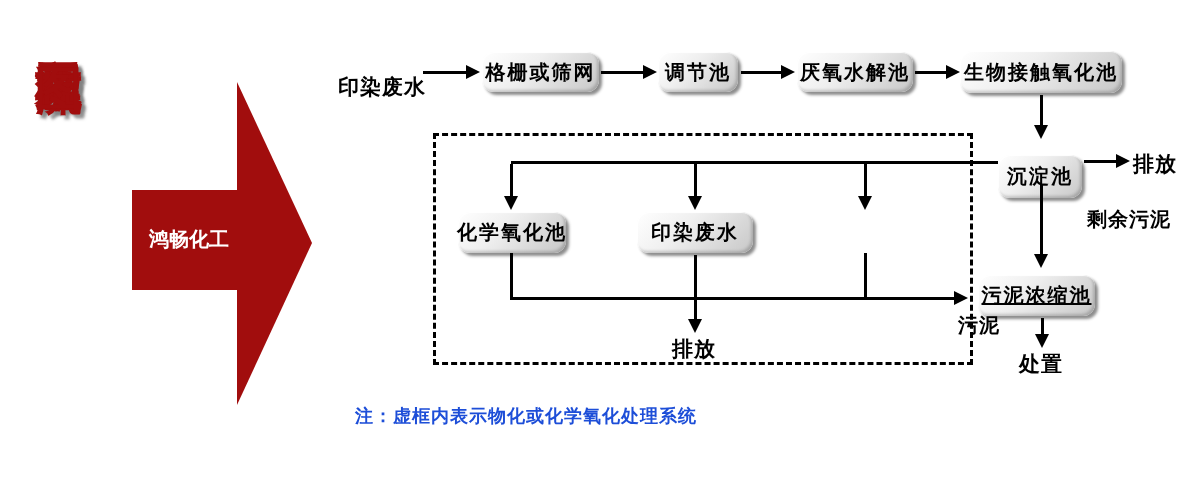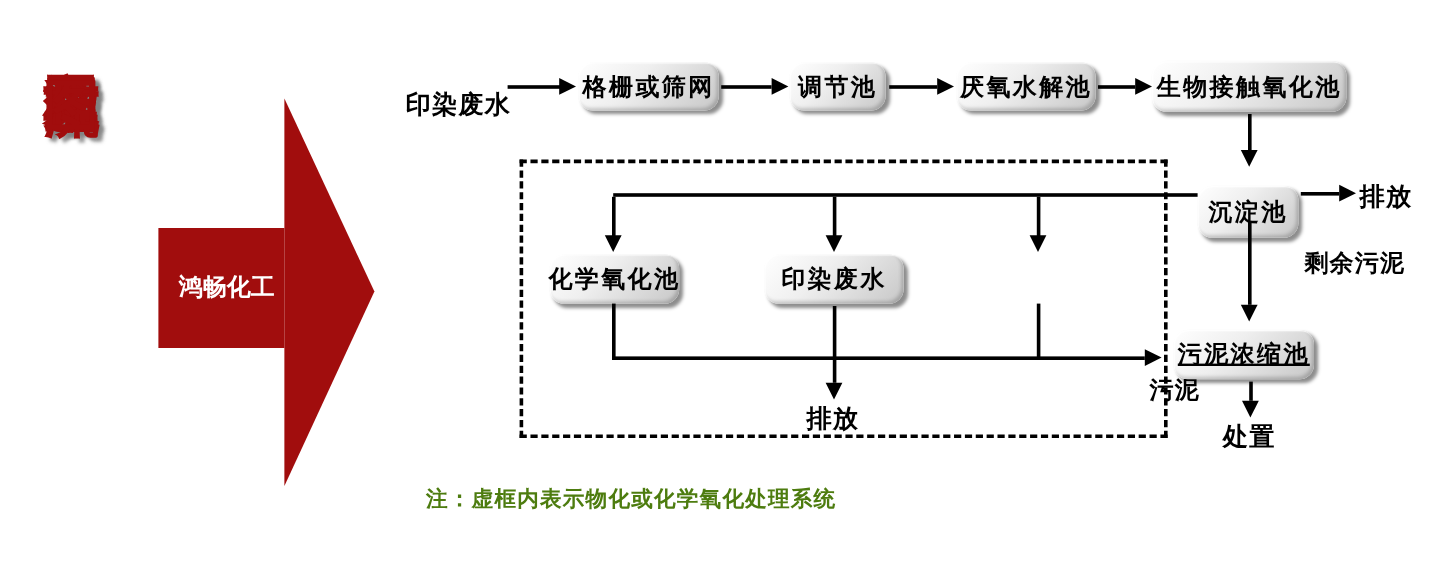--- a/index.html
+++ b/index.html
@@ -33,21 +33,21 @@
   .lbl{position:absolute;font-size:21px;font-weight:bold;color:#000;white-space:nowrap;letter-spacing:1px;}
   
   .hline{position:absolute;height:3px;background:#000;}
   .vline{position:absolute;width:3px;background:#000;}
   .arr-r{position:absolute;width:0;height:0;border-left:14px solid #000;
     border-top:7px solid transparent;border-bottom:7px solid transparent;}
   .arr-d{position:absolute;width:0;height:0;border-top:14px solid #000;
     border-left:7px solid transparent;border-right:7px solid transparent;}
   .dashed-box{position:absolute;left:433px;top:133px;width:540px;height:232px;
     border:3px dashed #000;box-sizing:border-box;background:transparent;}
-  .note{position:absolute;left:355px;top:404px;font-size:18px;font-weight:bold;color:#4d7c0f;letter-spacing:1px;}
+  .note{position:absolute;left:355px;top:404px;font-size:18px;font-weight:bold;color:#1d4ed8;letter-spacing:1px;}
 </style>
 </head>
 <body>
 
 <div id="canvas">
 
   <div class="vtitle">印染污水工艺流程图</div>
 
   <div class="arrow-body"></div>
   <div class="arrow-head"></div>

